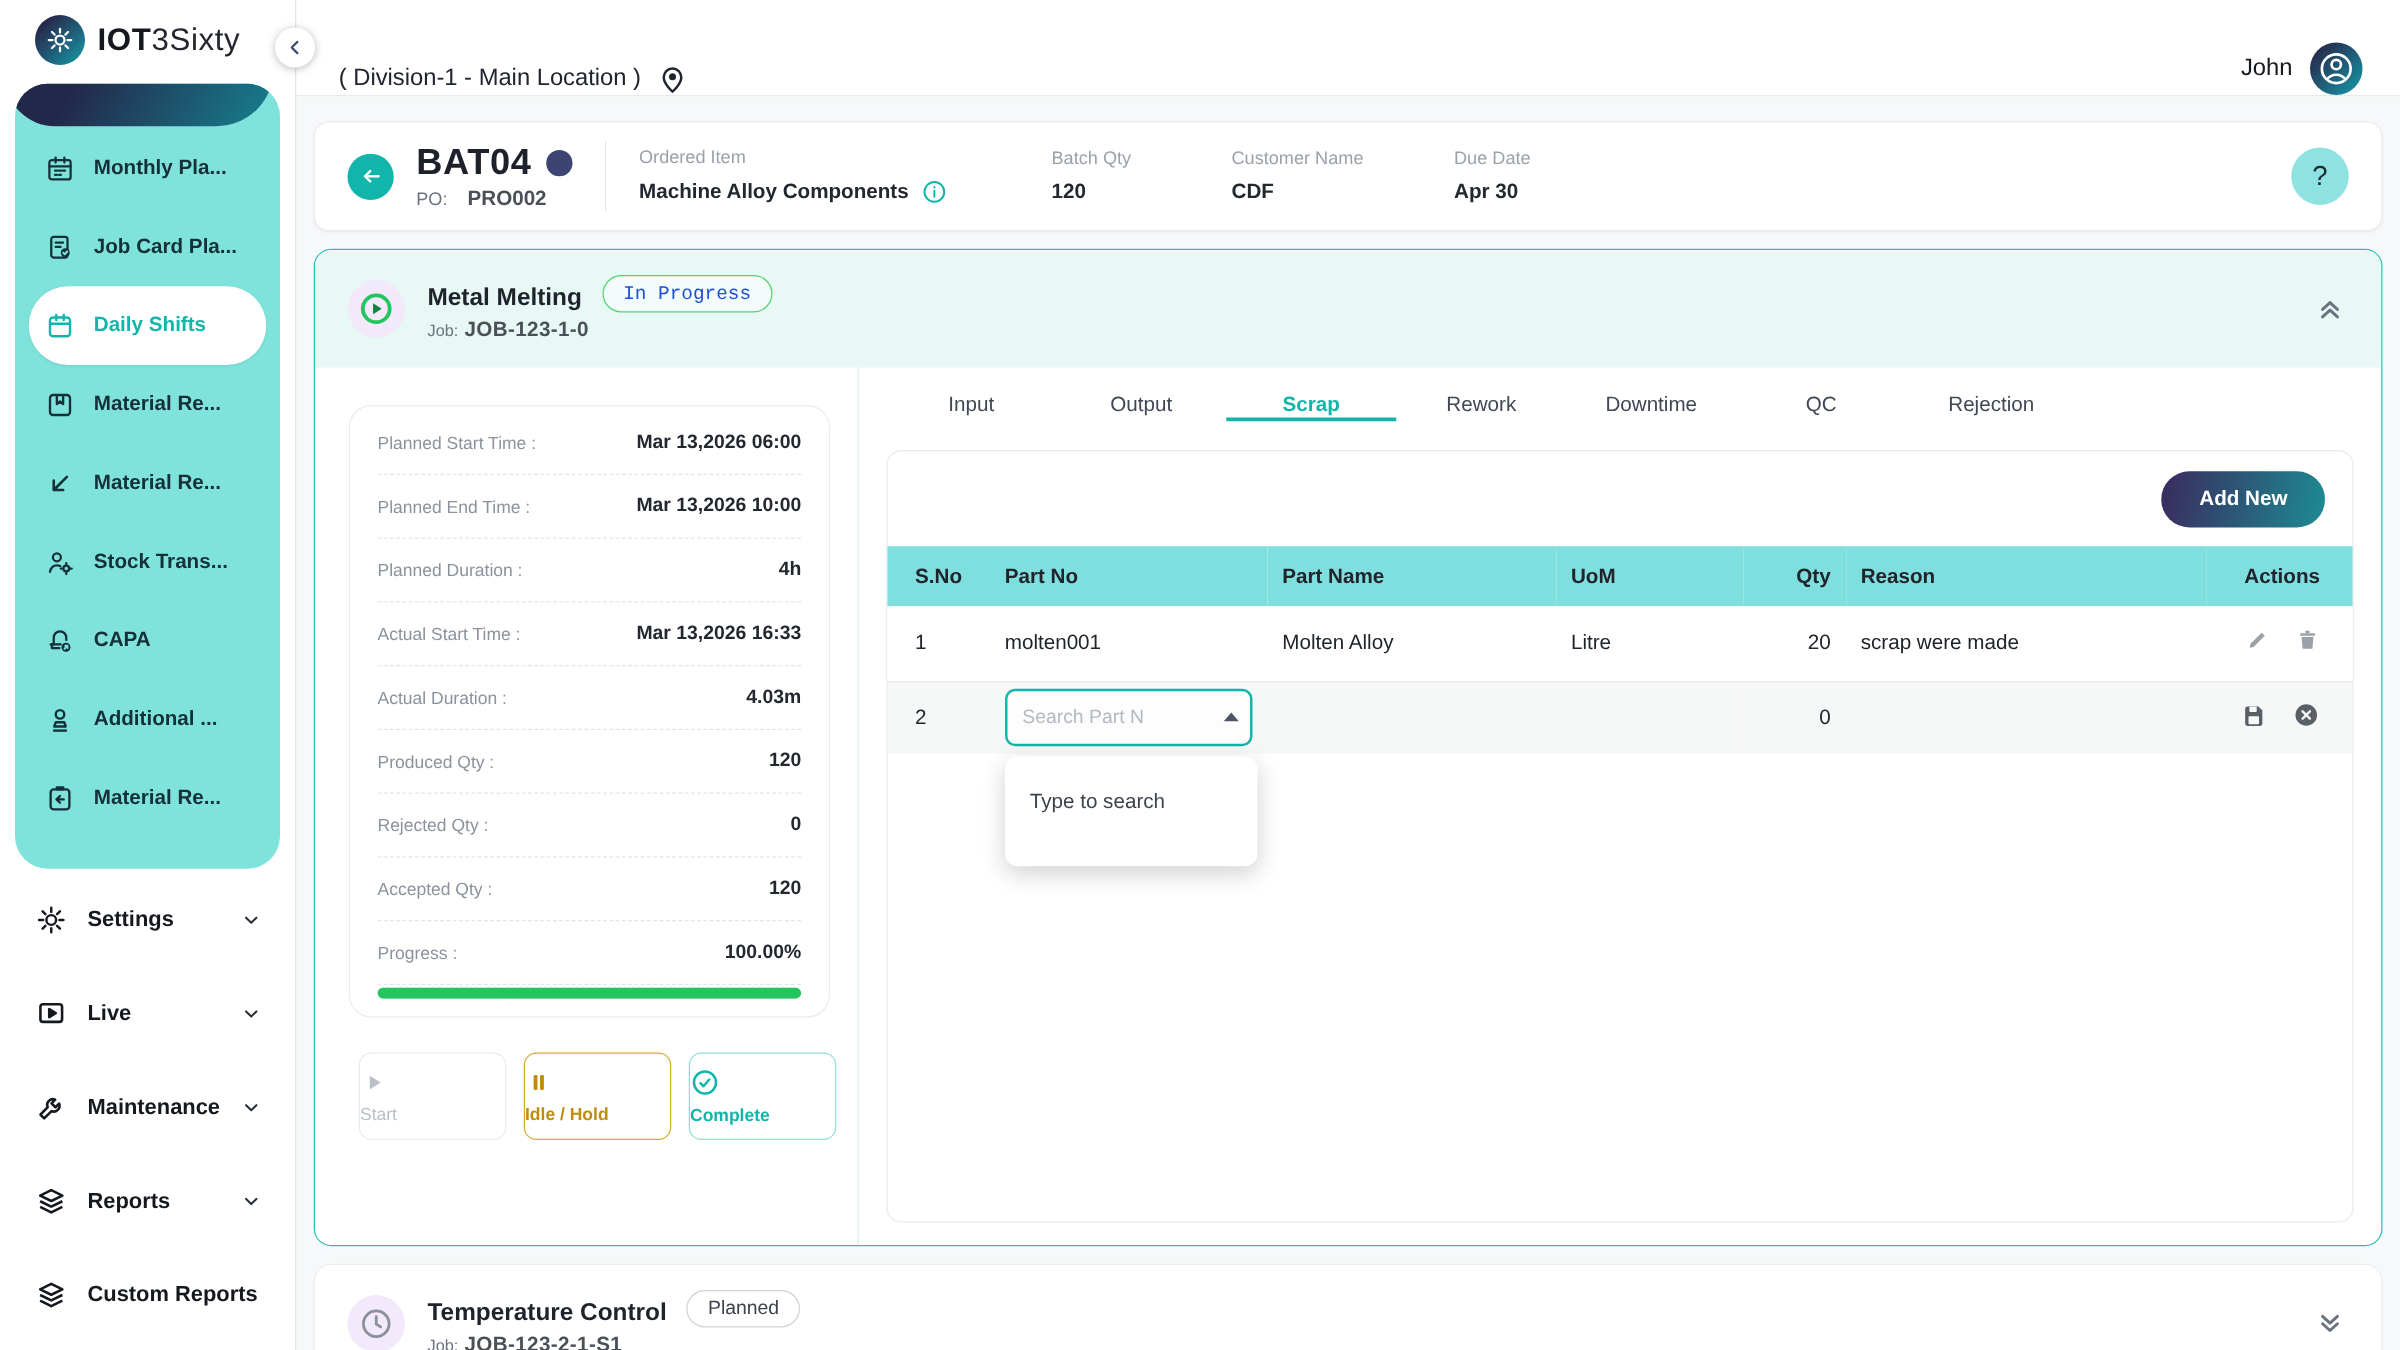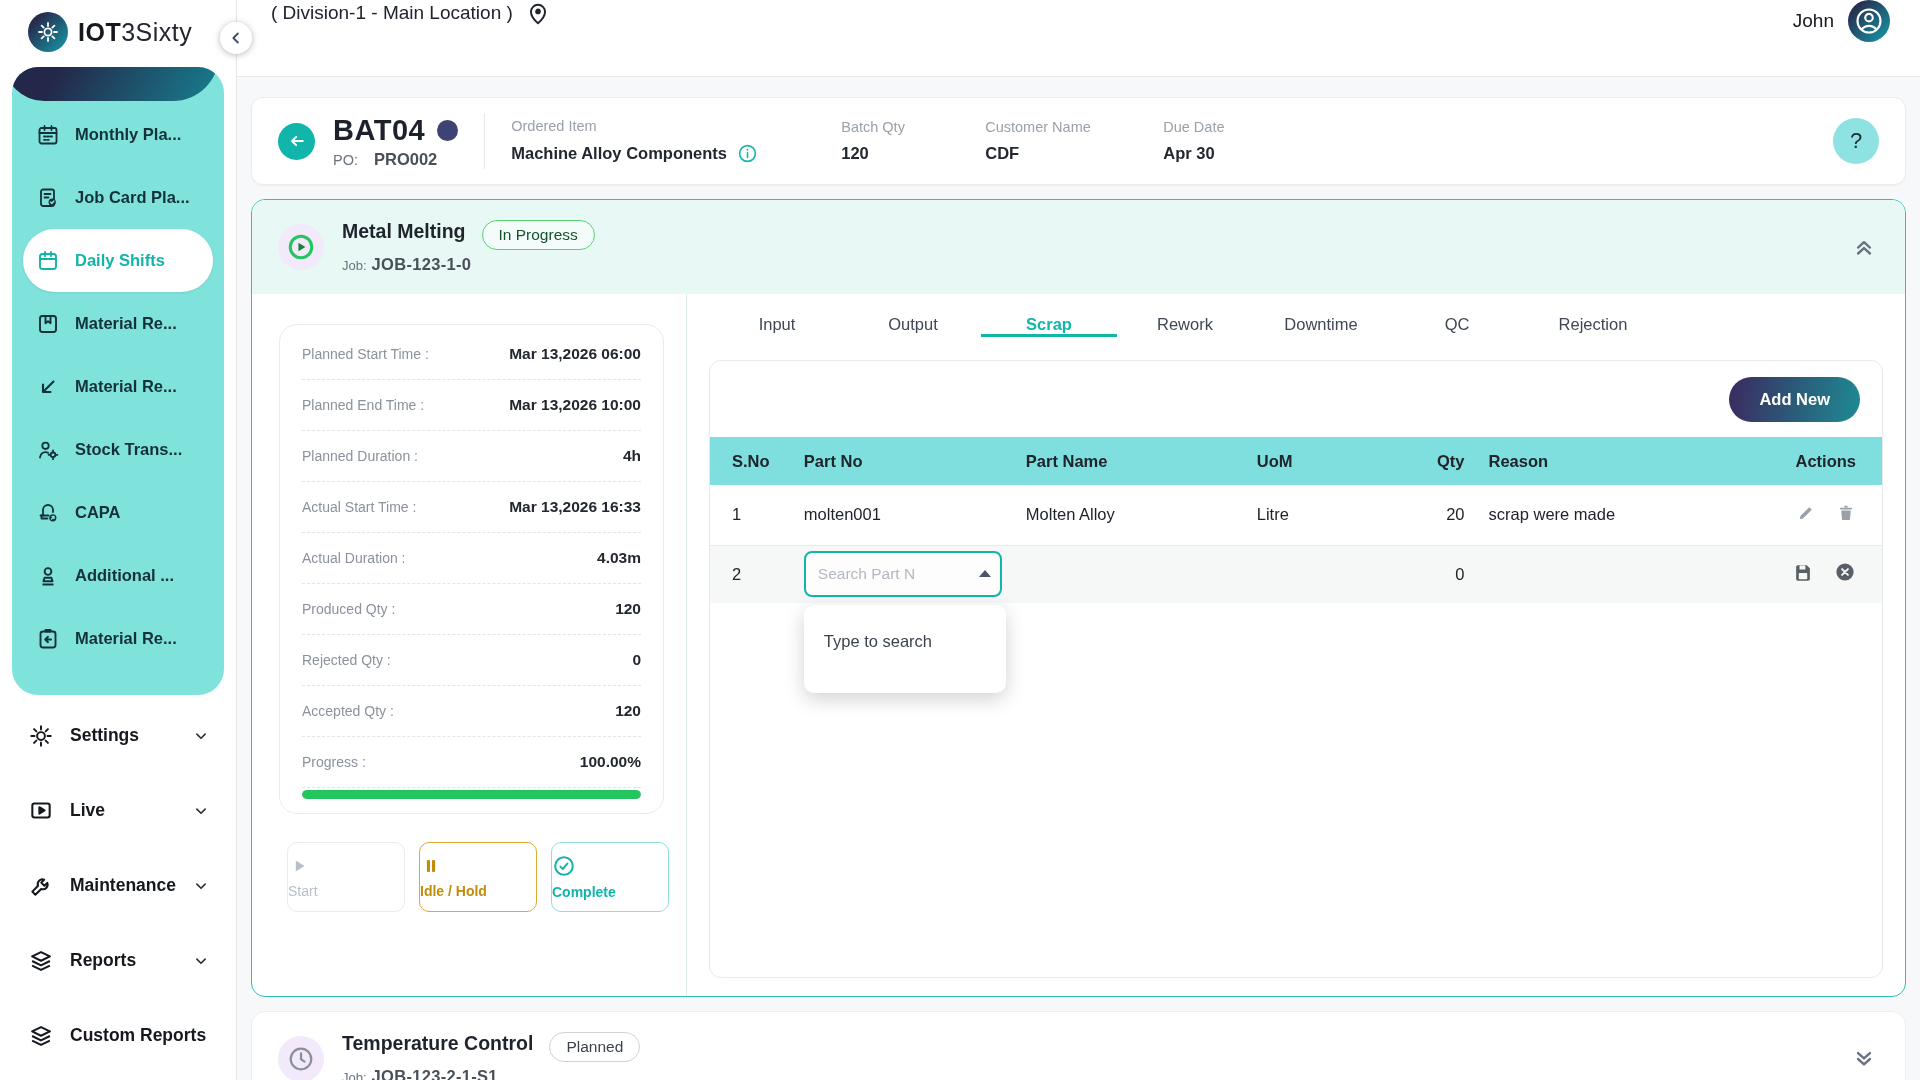--- a/index.html
+++ b/index.html
@@ -31,21 +31,21 @@
   .nav-item.active { background:#fff; border-radius:999px; margin:0 11px; padding-left:13px;
                      color:#12b5aa; box-shadow:0 1px 3px rgba(0,0,0,.08); }
   .nav-bottom { position:absolute; left:0; top:698px; right:2px; }
   .nav-item2 { height:75px; display:flex; align-items:center; padding:0 24px 0 28px; gap:16px;
                color:#15181d; font-size:17.5px; font-weight:bold; cursor:pointer; }
   .nav-item2 .chev { margin-left:auto; color:#2c3138; }
 
   
   .main { position:absolute; left:237px; top:0; right:0; bottom:0; display:flex; flex-direction:column; }
   .topbar { height:77px; background:#fff; border-bottom:1px solid #e7e9eb; display:flex;
-            align-items:flex-start; padding:0 30px 0 34px; flex:0 0 auto; }
+            align-items:flex-end; padding:0 30px 0 34px; flex:0 0 auto; }
   .location { display:flex; align-items:center; gap:12px; font-size:19px; color:#20242e; }
   .user-area { margin-left:auto; display:flex; align-items:center; gap:14px; }
   .user-name { font-size:19px; color:#15181d; }
   .avatar { width:42px; height:42px; border-radius:50%;
             background:linear-gradient(135deg,#272c4e 15%,#1795a5 95%);
             display:flex; align-items:center; justify-content:center; color:#fff; cursor:pointer; }
 
   .content { flex:1; padding:20px 14px 0 14px; overflow:hidden; }
 
   
@@ -70,24 +70,24 @@
   .help-btn { margin-left:auto; width:46px; height:46px; border-radius:50%; background:#8fe2e2;
               color:#1c2a2e; font-size:22px; display:flex; align-items:center; justify-content:center; cursor:pointer; }
 
   
   .process-card { margin-top:14px; border:1.5px solid #2dc1b5; border-radius:14px; background:#fff;
                   height:798px; overflow:hidden; display:flex; flex-direction:column; }
   .process-header { height:94px; background:#e7f8f5; display:flex; align-items:center;
                     padding:0 28px 0 26px; gap:18px; flex:0 0 auto; }
   .round-badge { width:46px; height:46px; border-radius:50%; background:#f2e9fb; display:flex;
                  align-items:center; justify-content:center; flex:0 0 auto; }
-  .ph-text .t-line { display:flex; align-items:flex-start; gap:16px; }
+  .ph-text .t-line { display:flex; align-items:flex-end; gap:16px; }
   .p-title { font-size:19.5px; font-weight:bold; color:#1f242c; }
-  .badge-green { border:1.5px solid #57d273; color:#14532d; border-radius:999px; padding:5px 16px;
-                 font-size:15.5px; background:rgba(255,255,255,.55); }
+  .badge-green { border:1.5px solid #57d273; color:#1d4ed8; border-radius:999px; padding:5px 16px;
+                 font-size:15.5px; background:rgba(255,255,255,.55);font-family:Liberation Mono, monospace; }
   .job-line { margin-top:5px; font-size:13px; color:#6b7280; }
   .job-line b { font-size:16.5px; color:#4a5058; margin-left:5px; letter-spacing:.3px; }
   .hdr-collapse { margin-left:auto; color:#6b7280; cursor:pointer; }
 
   .process-body { flex:1; display:flex; min-height:0; }
   .left-col { width:435px; flex:0 0 auto; border-right:1px solid #dcefe9; padding:30px 0 0 27px; }
   .stats-panel { width:385px; border:1px solid #e9ebee; border-radius:18px; padding:4px 22px 14px;
                  background:#fff; }
   .stat-row { height:51px; display:flex; align-items:center; justify-content:space-between;
               border-bottom:1px dashed #e1e5e8; }

